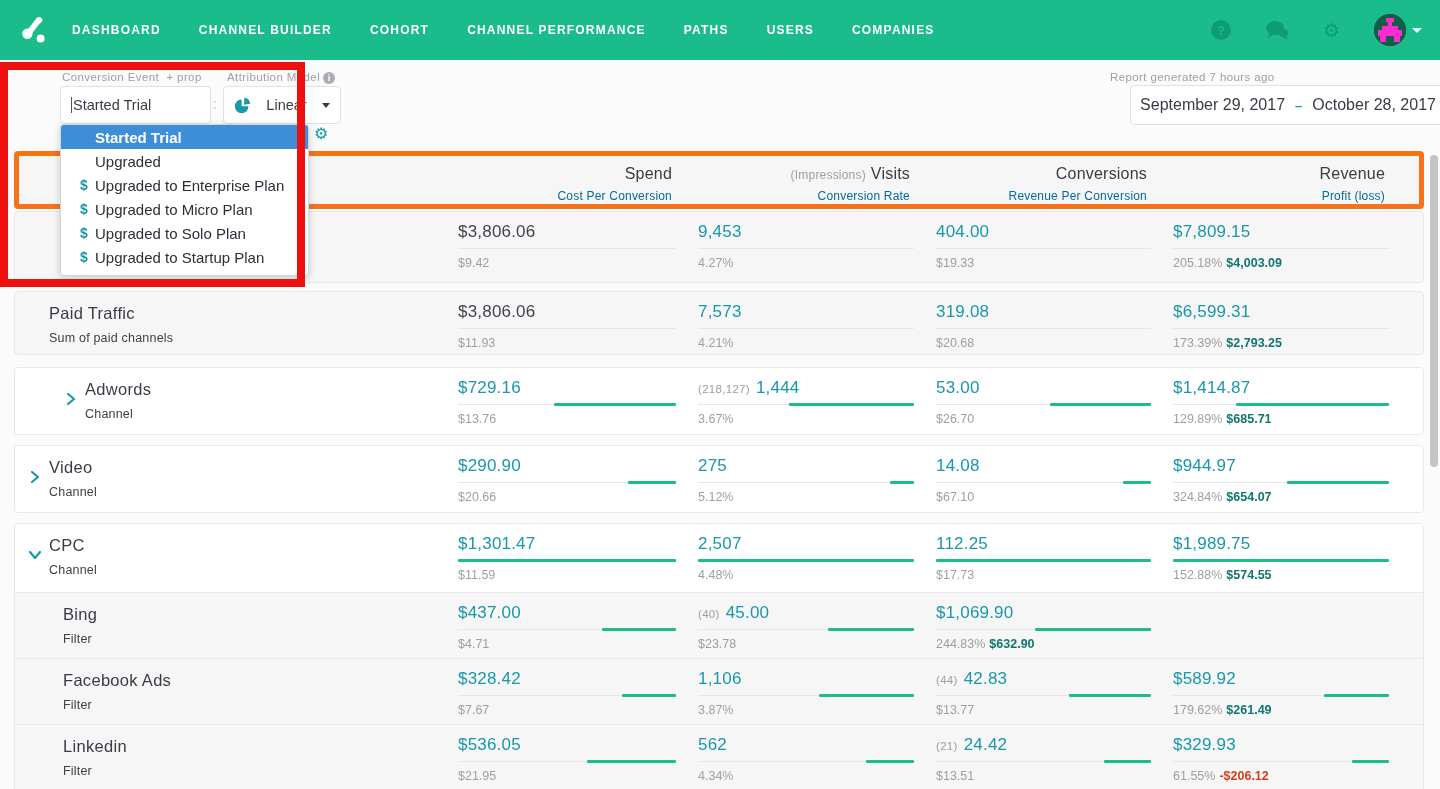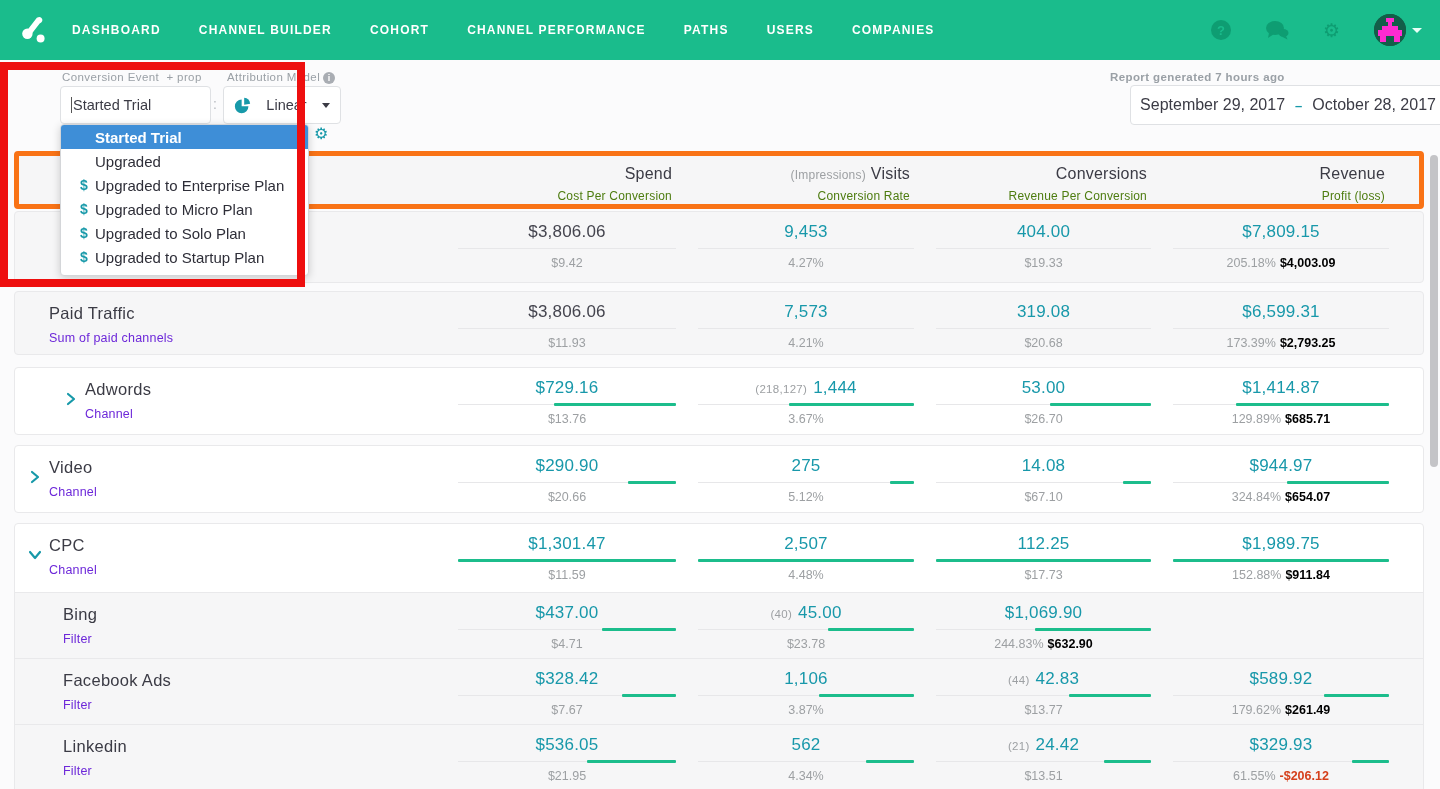--- a/index.html
+++ b/index.html
@@ -24,21 +24,21 @@
   .box { position:absolute; background:#fff; border:1px solid #dfe1e4; border-radius:4px; height:38px; display:flex; align-items:center; }
   .ce-input { left:14px; top:26px; width:151px; padding:0 10px; font-size:14.5px; color:#3b3b45; cursor:text; }
   .caret-line { display:inline-block; width:1px; height:16px; background:#555; margin-right:1px; }
   .sep-colon { position:absolute; color:#b7bbc0; font-size:14px; }
   .am-box { left:177px; top:26px; width:118px; padding:0 10px; cursor:pointer; justify-content:space-between; }
   .am-value { font-size:14.5px; color:#3b3b45; }
   .caret-down-dark { width:0;height:0;border-left:4px solid transparent;border-right:4px solid transparent;border-top:5px solid #3b3b45; }
   .info-dot { display:inline-flex; width:12px; height:12px; border-radius:50%; background:#a9adb3; color:#fff; font-size:9px; align-items:center; justify-content:center; font-weight:700; margin-left:3px; vertical-align:middle; }
   .mini-gear { position:absolute; left:268px; top:64px; color:#1799a9; font-size:16px; cursor:pointer; }
   .mini-colon { position:absolute; left:256px; top:67px; color:#b7bbc0; font-size:14px; }
-  .report-note { left:1064px; top:11px;font-weight:bold; }
+  .report-note { left:1064px; top:11px; }
   .date-box { left:1084px; top:25px; width:360px; height:40px; cursor:pointer; }
   .date-main { flex:1; display:flex; align-items:center; justify-content:center; gap:10px; font-size:16px; color:#3b3b45; }
   .date-dash { color:#1799a9; font-weight:700; font-size:13px; }
   .date-filter { width:44px; height:100%; border-left:1px solid #dfe1e4; display:flex; align-items:center; justify-content:center; }
   .flt-bars { display:flex; flex-direction:column; gap:3px; }
   .flt-bars i { display:block; height:3px; background:#1799a9; border-radius:1px; }
   .flt-bars i:nth-child(1){width:18px;} .flt-bars i:nth-child(2){width:12px;} .flt-bars i:nth-child(3){width:7px;}
 
   
   .dropdown { position:absolute; left:14px; top:64px; width:249px; background:#fff; border:1px solid #d4d6d9; border-radius:4px; box-shadow:0 2px 8px rgba(0,0,0,.18); z-index:50; padding-bottom:6px; overflow:hidden; }
@@ -48,41 +48,41 @@
 
   
   .annotation-box { position:absolute; left:0; top:62px; width:305px; height:225px; border:8px solid #ee0f0f; z-index:90; pointer-events:none; }
 
   
   .grid { display:grid; grid-template-columns:1fr 218px 216px 215px 216px; column-gap:22px; padding-right:34px; }
   .thead { margin:0 16px 0 14px; height:58px; background:#f6f6f7; border:5px solid #f97316; border-radius:4px; padding-top:9px; }
   .th { text-align:right; }
   .th-title { font-size:16px; color:#3b3b45; letter-spacing:.2px; }
   .th-prefix { font-size:12px; color:#9da0a3; margin-right:5px; }
-  .th-sub { font-size:12px; color:#4d7c0f; margin-top:6px; letter-spacing:.2px; }
+  .th-sub { font-size:12px; color:#0369a1; margin-top:6px; letter-spacing:.2px; }
 
   .card { margin-left:14px; margin-right:16px; border:1px solid #e9e9eb; border-radius:4px; background:#fff; overflow:hidden; }
   .card.gray { background:#f6f6f7; }
   .row { position:relative; padding-top:10px; }
   .row.subrow { background:#f6f6f7; border-top:1px solid #e9e9eb; }
   .rlabel { position:relative; padding-left:34px; padding-top:2px; }
   .rlabel.indent { padding-left:48px; }
   .chev { position:absolute; left:14px; top:14px; cursor:pointer; }
   .rname { font-size:16.5px; color:#3b3b45; letter-spacing:.3px; }
-  .rsub { font-size:12.5px; color:#6d28d9; margin-top:8px; letter-spacing:.2px; }
-  .cell { text-align:center; }
+  .rsub { font-size:12.5px; color:#404040; margin-top:8px; letter-spacing:.2px; }
+  .cell { text-align:left; }
   .cval { font-size:17px; color:#1898aa; cursor:pointer; letter-spacing:.2px; }
   .cval.dark { color:#44444e; cursor:default; }
   .vpfx { font-size:11.5px; color:#9da0a3; margin-right:6px; letter-spacing:.3px; }
   .cline { position:relative; height:3px; margin-top:5px; }
   .cline::before { content:""; position:absolute; left:0; right:0; top:1px; height:1px; background:#e7e7e9; }
   .cbar { position:absolute; right:0; top:0; height:3px; background:#1cbd8c; border-radius:1px; }
   .csub { font-size:12.5px; color:#9da0a3; margin-top:6px; }
   .pct { color:#9da0a3; margin-right:4px; }
-  .profit { color:#000000; font-weight:700; }
+  .profit { color:#0f766e; font-weight:700; }
   .profit.neg { color:#d5401c; }
 
   
   .sb-track { position:absolute; right:0; top:60px; width:12px; height:729px; }
   .sb-thumb { position:absolute; right:2px; top:95px; width:8px; height:312px; background:#c4c4c7; border-radius:4px; cursor:pointer; }
 </style>
 </head>
 <body>
 
 <div class="nav">
@@ -388,21 +388,21 @@
           <div class="cline">
             <div class="cbar" style="width:100%"></div>
           </div>
           <div class="csub"><span>$17.73</span></div>
         </div>
         <div class="cell">
           <div><span class="cval">$1,989.75</span></div>
           <div class="cline">
             <div class="cbar" style="width:100%"></div>
           </div>
-          <div class="csub"><span class="pct">152.88%</span><span class="profit">$911.84</span></div>
+          <div class="csub"><span class="pct">152.88%</span><span class="profit">$574.55</span></div>
         </div>
       </div>
       <div class="row grid subrow" style="height: 66px;">
         <div class="rlabel indent">
           <div class="rname">Bing</div>
           <div class="rsub">Filter</div>
         </div>
         <div class="cell">
           <div><span class="cval">$437.00</span></div>
           <div class="cline">

